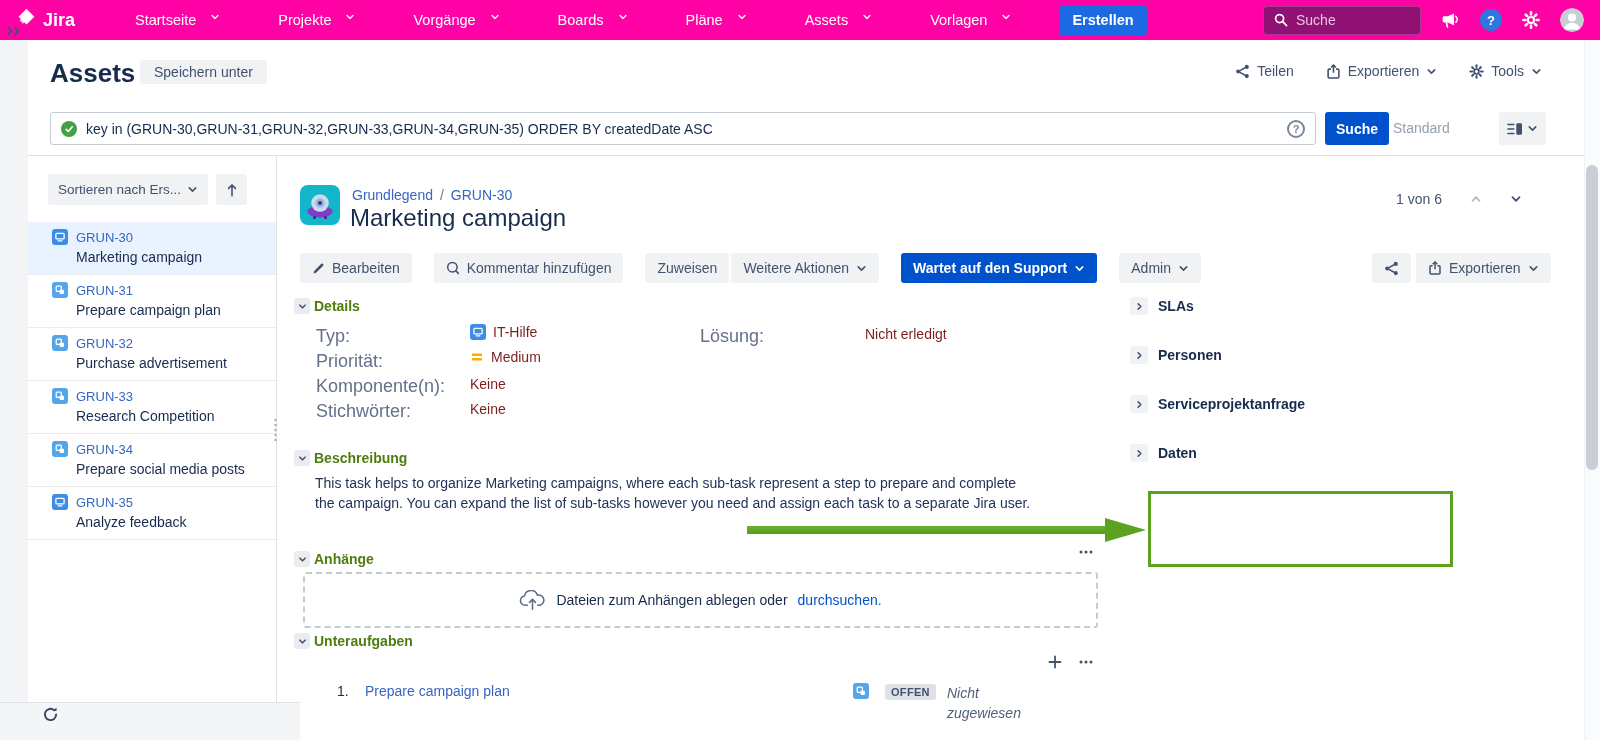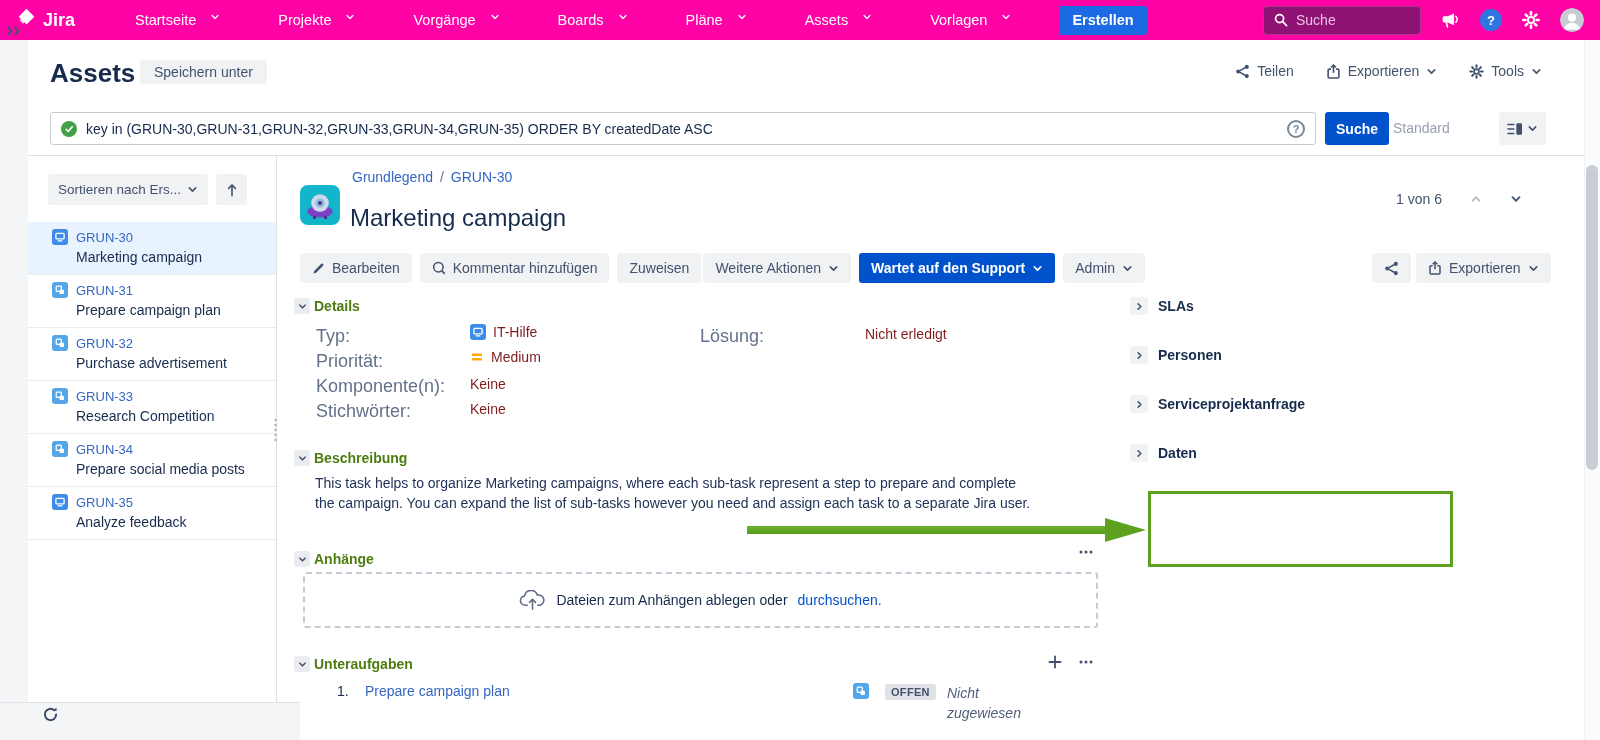--- a/index.html
+++ b/index.html
@@ -56,38 +56,38 @@
   .v-divider { position:absolute; top:156px; left:276px; width:1px; height:546px; background:#DFE1E6; }
   .drag-dots { position:absolute; top:418px; left:272px; color:#A5ADBA; }
 
   
   .tico { width:16px; height:16px; border-radius:3px; flex:none; display:flex; align-items:center; justify-content:center; }
   .tico.ithelp { background:#3C8CE8; }
   .tico.subtask { background:#55A6E8; }
 
   
   .proj-avatar { position:absolute; top:185px; left:300px; width:40px; height:40px; border-radius:8px; overflow:hidden; }
-  .breadcrumb { position:absolute; top:169px; left:352px; font-size:14px; color:#6B778C; display:flex; gap:7px; }
+  .breadcrumb { position:absolute; top:187px; left:352px; font-size:14px; color:#6B778C; display:flex; gap:7px; }
   .breadcrumb a { color:#3566C2; text-decoration:none; cursor:pointer; }
   .issue-title { position:absolute; top:204px; left:350px; font-size:24px; font-weight:500; color:#172B4D; }
   .pager { position:absolute; top:191px; left:1396px; display:flex; align-items:center; gap:28px; color:#42526E; }
   .pager .pchev { cursor:pointer; display:flex; }
 
-  .toolbar { position:absolute; top:253px; left:300px; display:flex; align-items:center; gap:8px; }
+  .toolbar { position:absolute; top:253px; left:300px; display:flex; align-items:center; gap:22px; }
   .tb-group { display:flex; gap:2px; }
   .tb-btn { height:30px; background:#F1F2F4; border:none; border-radius:3px; color:#42526E; font-size:14px; padding:0 12px; display:flex; align-items:center; gap:7px; cursor:pointer; font-family:inherit; white-space:nowrap; }
   .tb-btn.primary { background:#0052CC; color:#fff; font-weight:bold; }
   .main-actions { position:absolute; top:253px; left:1372px; display:flex; gap:5px; }
 
   .sec-chev { width:16px; height:16px; background:#EBECF0; border-radius:3px; display:flex; align-items:center; justify-content:center; color:#42526E; cursor:pointer; flex:none; }
   .sec-head { position:absolute; display:flex; align-items:center; gap:4px; font-weight:600; font-size:14px; color:#4d7c0f; }
   .head-details { top:298px; left:294px; }
   .head-desc { top:450px; left:294px; }
   .head-attach { top:551px; left:294px; }
-  .head-sub { top:656px; left:294px; }
+  .head-sub { top:633px; left:294px; }
 
   .fld-label { position:absolute; color:#64718A; font-size:18px; }
   .fld-value { position:absolute; color:#7f1d1d; font-size:14px; display:flex; align-items:center; gap:7px; }
 
   .desc-text { position:absolute; top:473px; left:315px; width:718px; font-size:14px; line-height:20px; color:#213358; }
 
   .overflow-btn { position:absolute; cursor:pointer; color:#42526E; display:flex; }
   .plus-btn { position:absolute; cursor:pointer; color:#42526E; display:flex; }
 
   .dropzone { position:absolute; top:572px; left:303px; width:795px; height:56px; border:2px dashed #C4CBD4; border-radius:3px; display:flex; align-items:center; justify-content:center; gap:10px; font-size:14px; color:#172B4D; }

